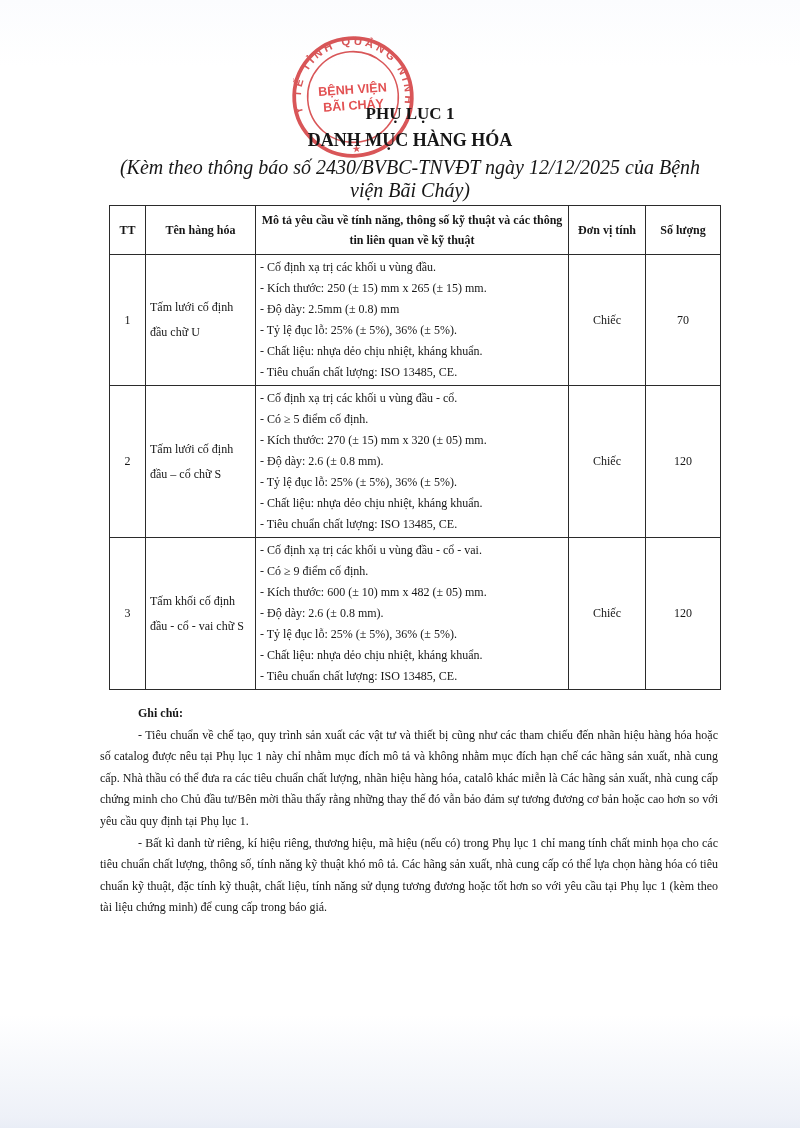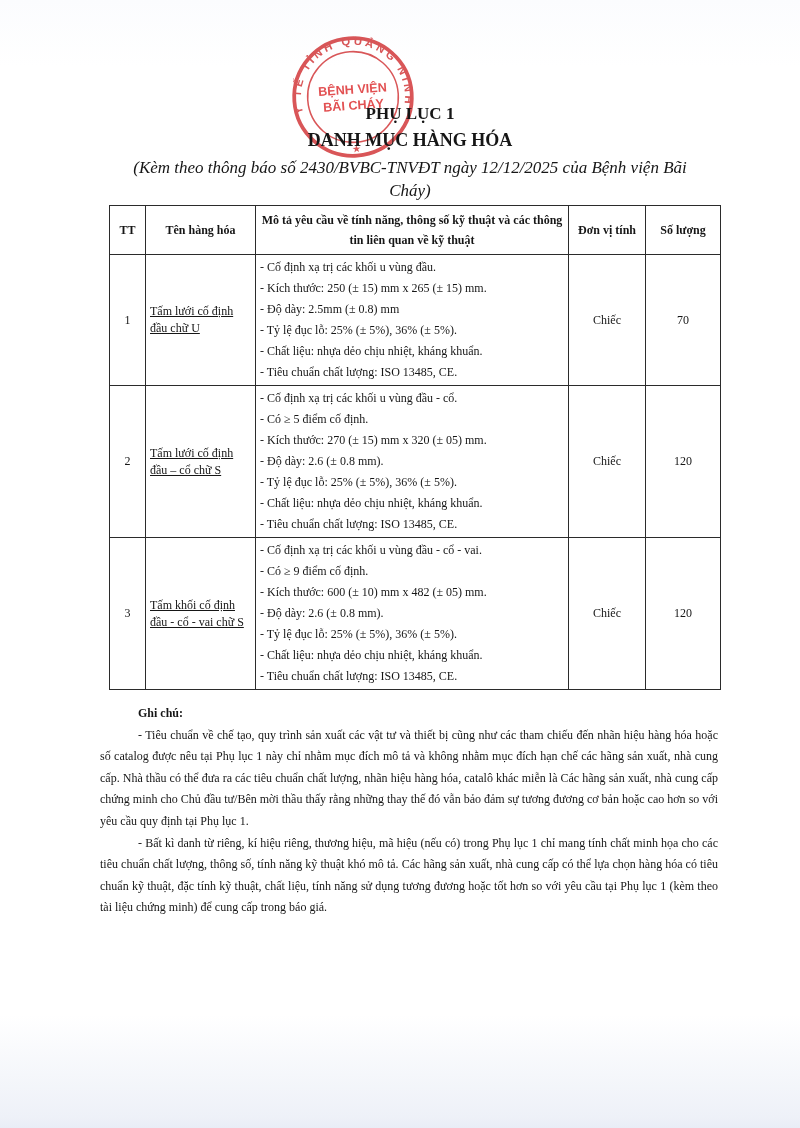--- a/index.html
+++ b/index.html
@@ -18,21 +18,21 @@
   .content{
     position:absolute;
     left:100px;top:0;
     width:620px;
   }
   
   .header{padding-top:76px;text-align:center;margin-top:25px;}
   .title1{font-weight:bold;font-size:17px;line-height:26px;margin:0;}
   .title2{font-weight:bold;font-size:18px;line-height:27px;margin:0;}
   .subtitle{
-    font-style:italic;font-size:17px;line-height:23px;
+    font-style:italic;font-size:20px;line-height:23px;
     max-width:586px;margin:2px auto 0 auto;
   }
   
   .stamp{
     position:absolute;
     left:289px;top:34px;
     width:128px;height:126px;
     mix-blend-mode:multiply;
     opacity:.93;
     transform:rotate(-4deg);
@@ -56,21 +56,21 @@
   table.goods th,table.goods td{
     border:1.7px solid #2b2b2b;
     vertical-align:middle;
     padding:2px 4px;
   }
   table.goods th{
     font-weight:bold;text-align:center;
     line-height:20px;padding:4px 2px;
   }
   td.tt,td.unit,td.qty{text-align:center;}
-  td.name{padding:2px 4px 2px 8px;line-height:17px;text-decoration:underline;}
+  td.name{padding:2px 4px 2px 8px;line-height:25px;}
   td.desc{
     padding:2px 5px 2px 6px;
     line-height:21px;
     white-space:pre-line;
     vertical-align:top;
     text-align:left;
   }
   
   .notes{margin-top:13px;width:618px;}
   .notes-heading{font-weight:bold;font-size:16px;margin:0 0 6px 10px;}

